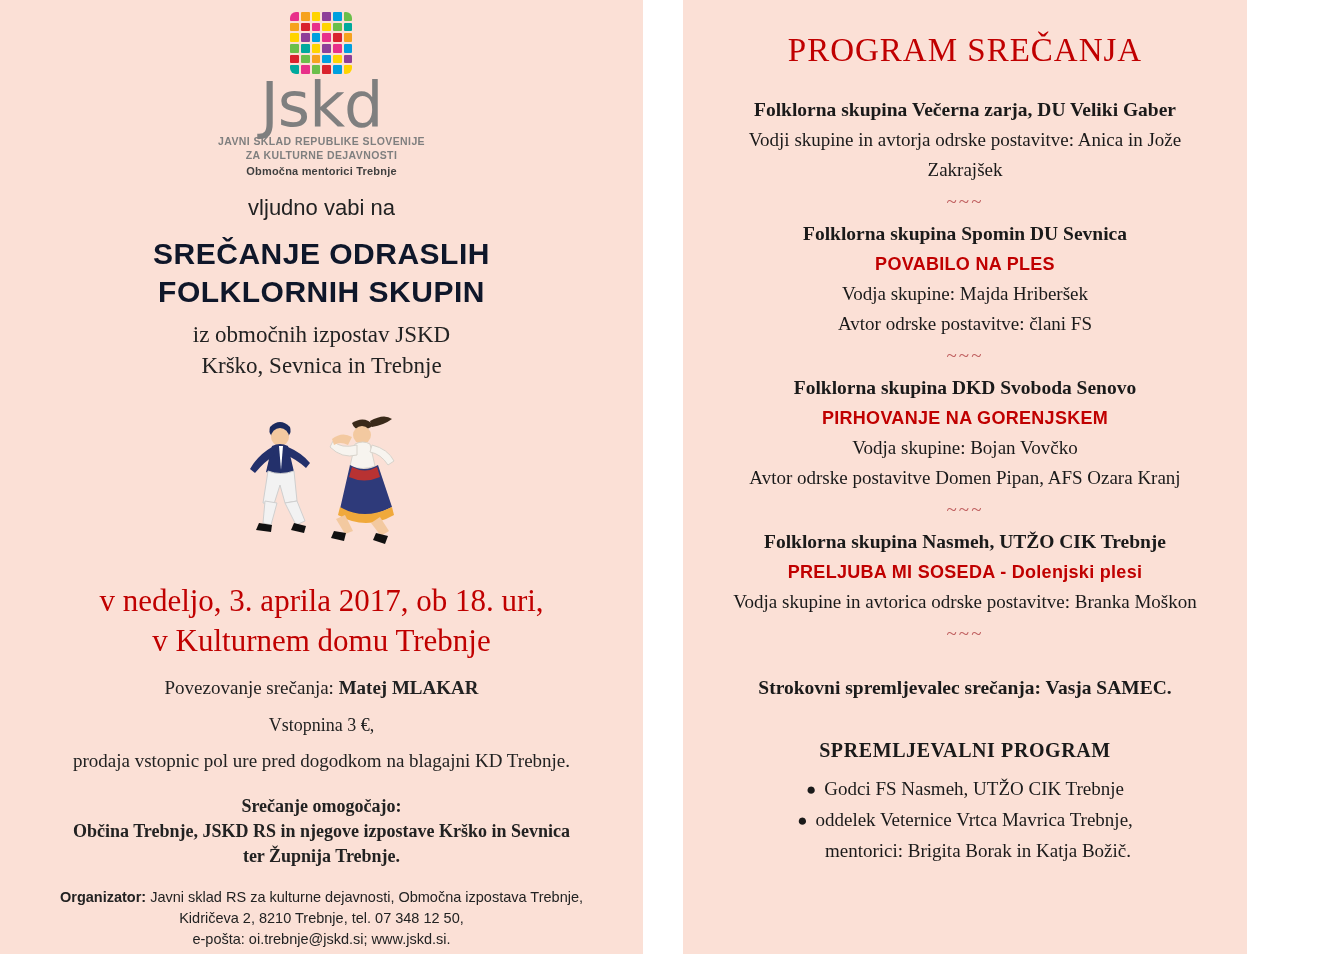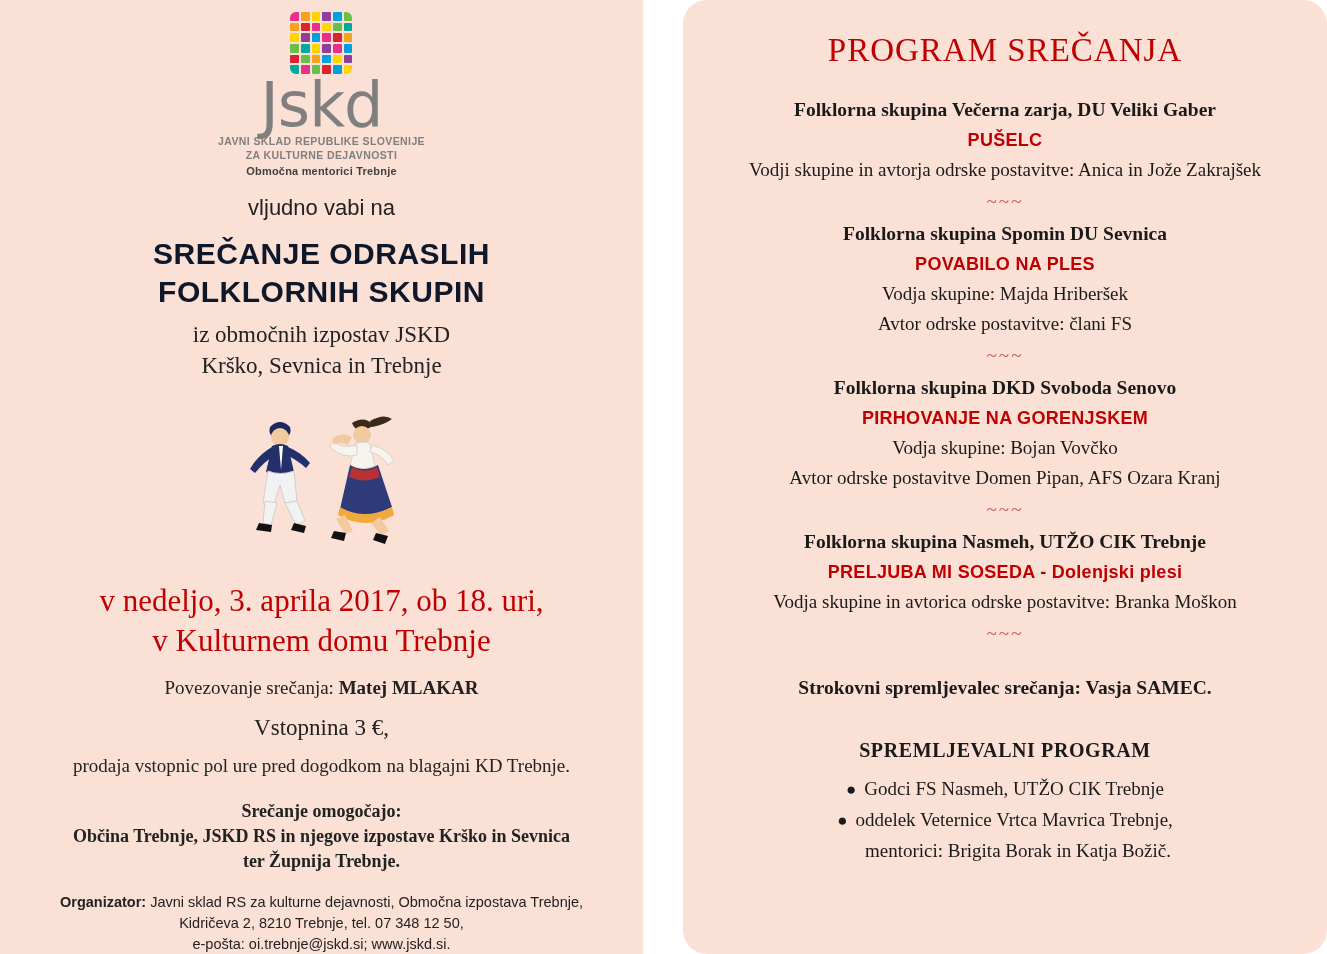--- a/index.html
+++ b/index.html
@@ -8,21 +8,21 @@
     font-family:"Liberation Sans", sans-serif;
     overflow:hidden;
   }
   .page{position:relative;width:1327px;height:954px;display:flex;}
   .panel{
     background:#fbe0d6;
     position:relative;
   }
   .panel-left{width:643px;height:954px;}
   .gap{width:40px;height:954px;background:#ffffff;}
-  .panel-right{width:644px;height:954px;border-radius:24px;}
+  .panel-right{width:564px;height:954px;}
 
   
   .left-inner{
     width:100%;height:100%;
     display:flex;flex-direction:column;align-items:center;
     padding-top:10px;box-sizing:border-box;
     text-align:center;
   }
   
   .logo-block{display:flex;flex-direction:column;align-items:center;margin-top:2px;}
@@ -69,21 +69,21 @@
     font-family:"Liberation Serif", serif;
     font-size:31px;color:#c00000;line-height:40px;margin-top:26px;
   }
   .host-line{
     font-family:"Liberation Serif", serif;
     font-size:19px;color:#222;margin-top:16px;
   }
   .host-line b{font-weight:bold;}
   .price-line{
     font-family:"Liberation Serif", serif;
-    font-size:23px;color:#222;margin-top:16px;
+    font-size:18px;color:#222;margin-top:16px;
   }
   .sale-line{
     font-family:"Liberation Serif", serif;
     font-size:19px;color:#222;margin-top:14px;
   }
   .enablers{
     font-family:"Liberation Serif", serif;
     font-size:18px;color:#222;font-weight:bold;line-height:25px;margin-top:22px;
   }
   .organizer{
@@ -269,21 +269,20 @@
 
   <div class="gap"></div>
 
   <div class="panel panel-right">
     <div class="right-inner">
 
       <div class="prog-title">PROGRAM SREČANJA</div>
 
       <div class="grp">
         <div class="grp-name">Folklorna skupina Večerna zarja, DU Veliki Gaber</div>
-        <div class="grp-piece">PUŠELC</div>
         <div class="grp-line">Vodji skupine in avtorja odrske postavitve: Anica in Jože Zakrajšek</div>
       </div>
       <div class="sep">~~~</div>
 
       <div class="grp">
         <div class="grp-name">Folklorna skupina Spomin DU Sevnica</div>
         <div class="grp-piece">POVABILO NA PLES</div>
         <div class="grp-line">Vodja skupine: Majda Hriberšek</div>
         <div class="grp-line">Avtor odrske postavitve: člani FS</div>
       </div>

